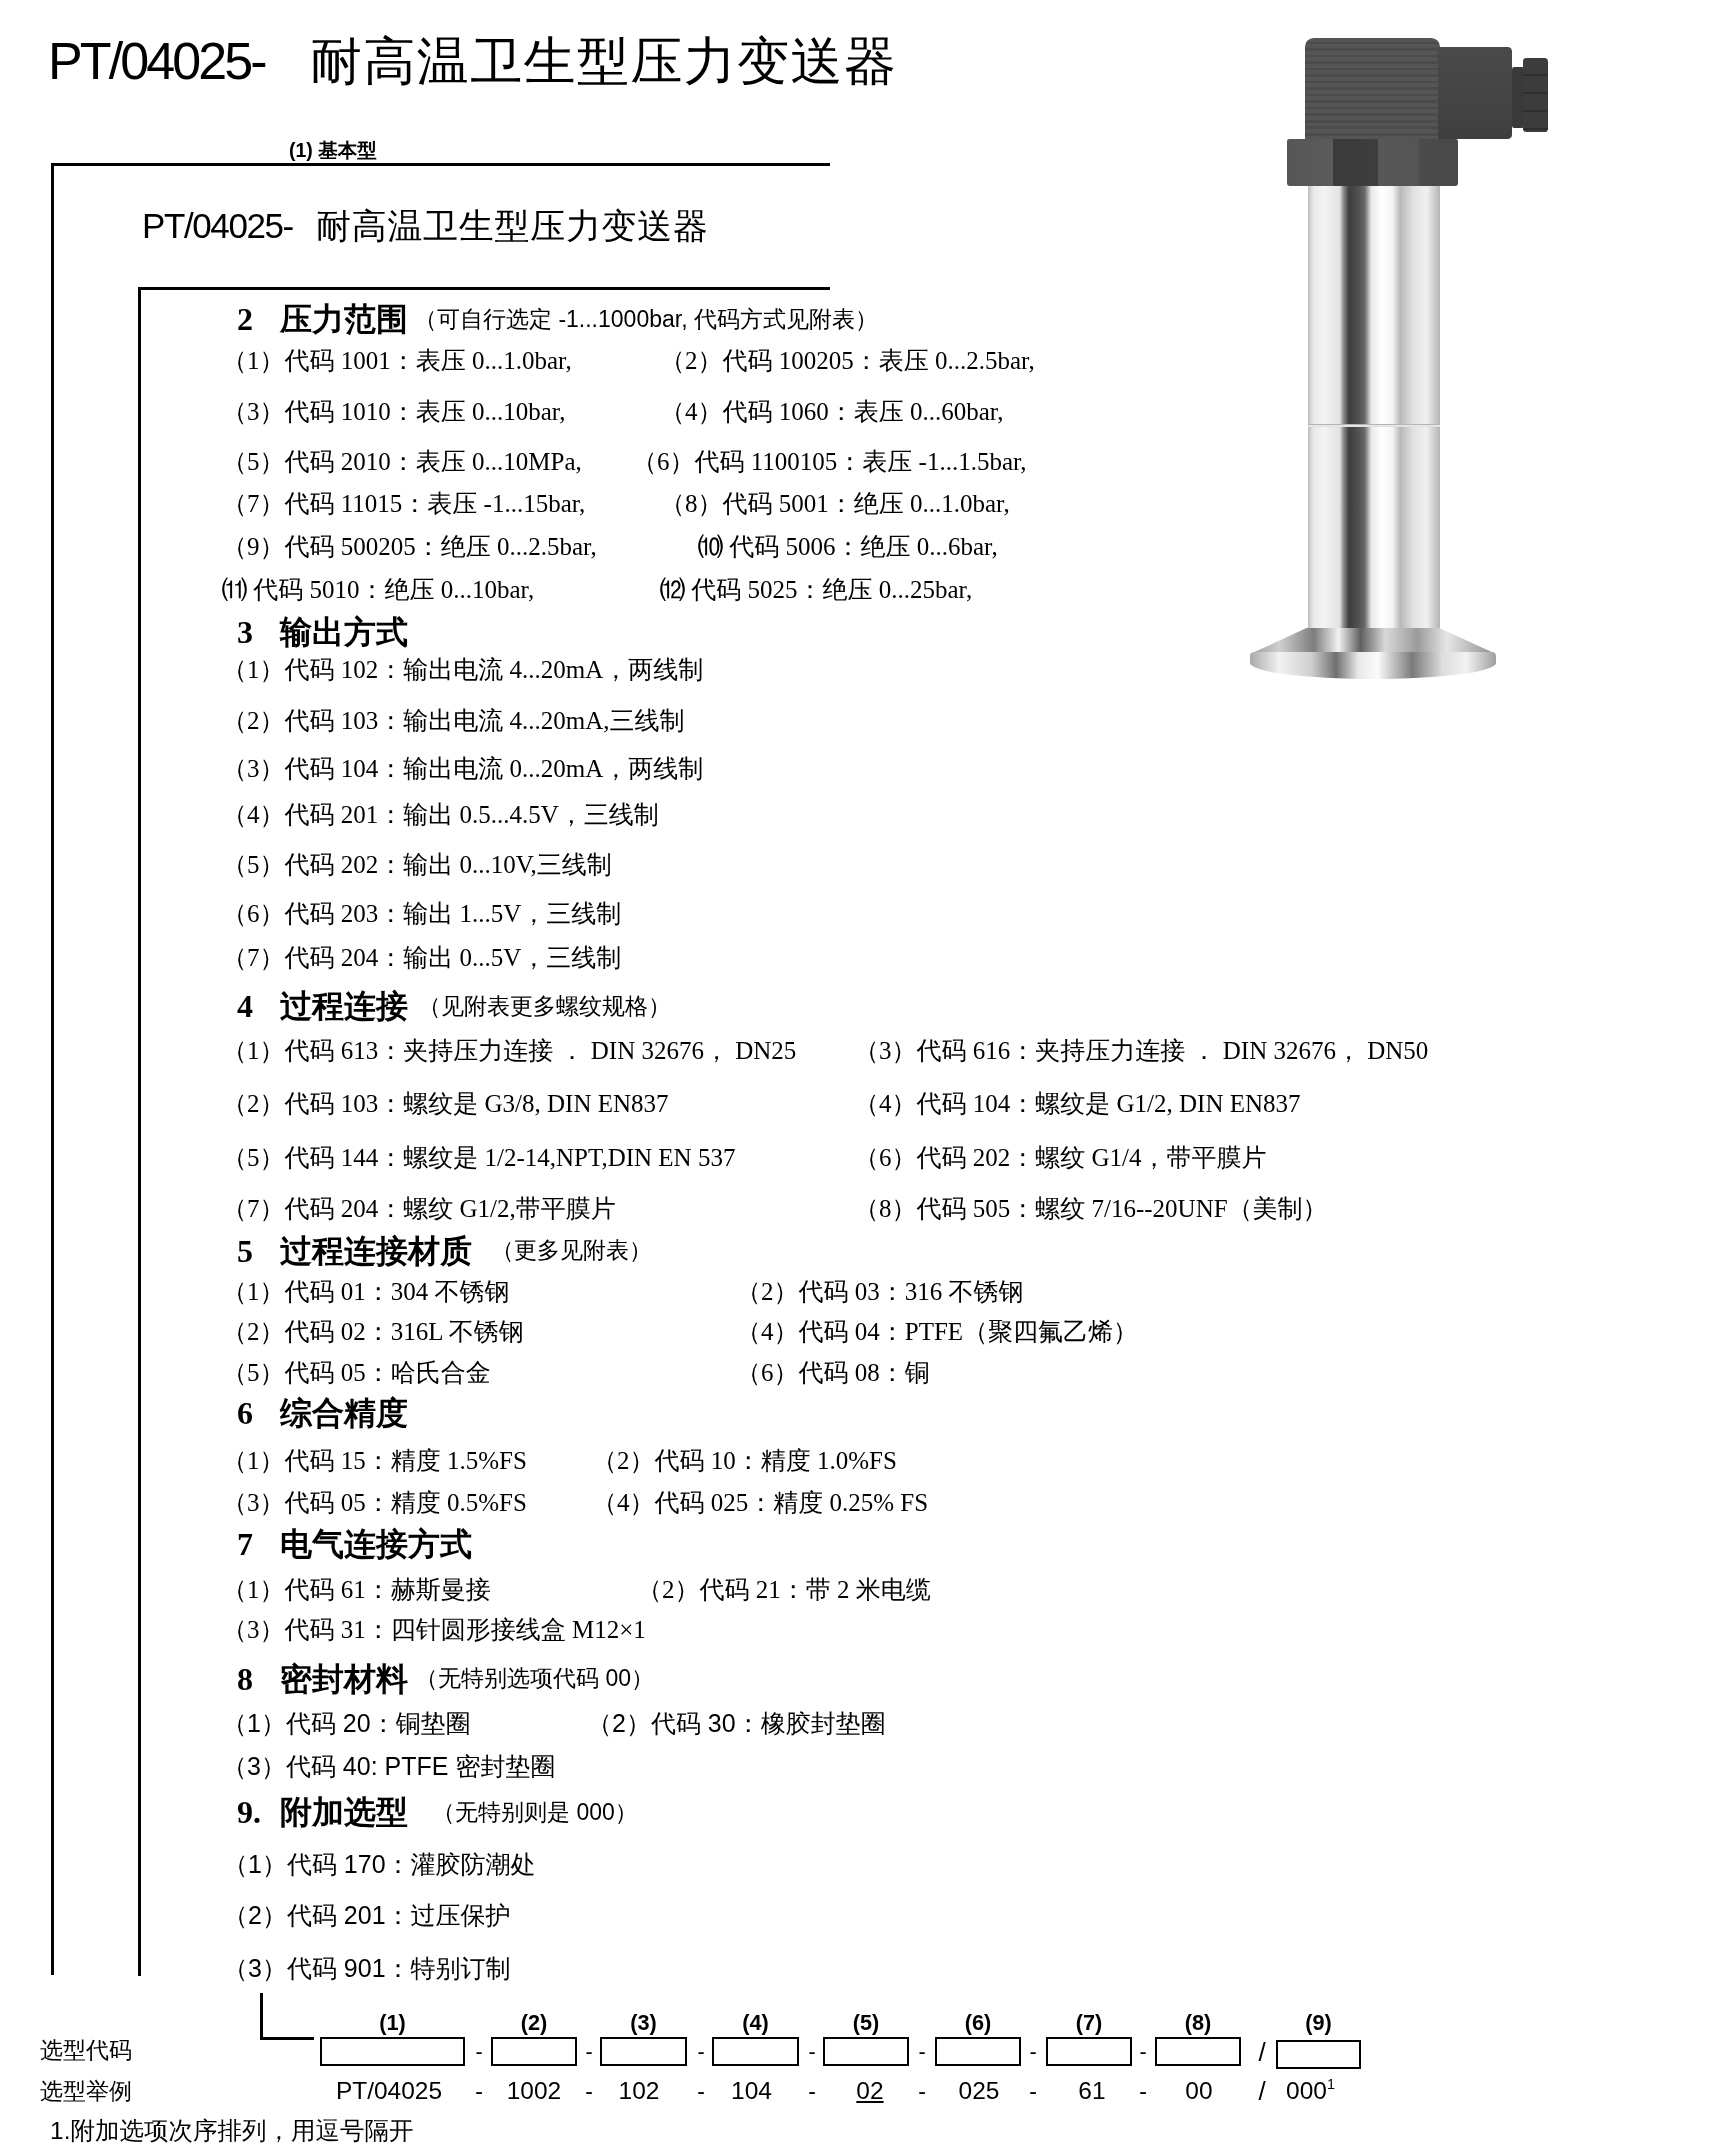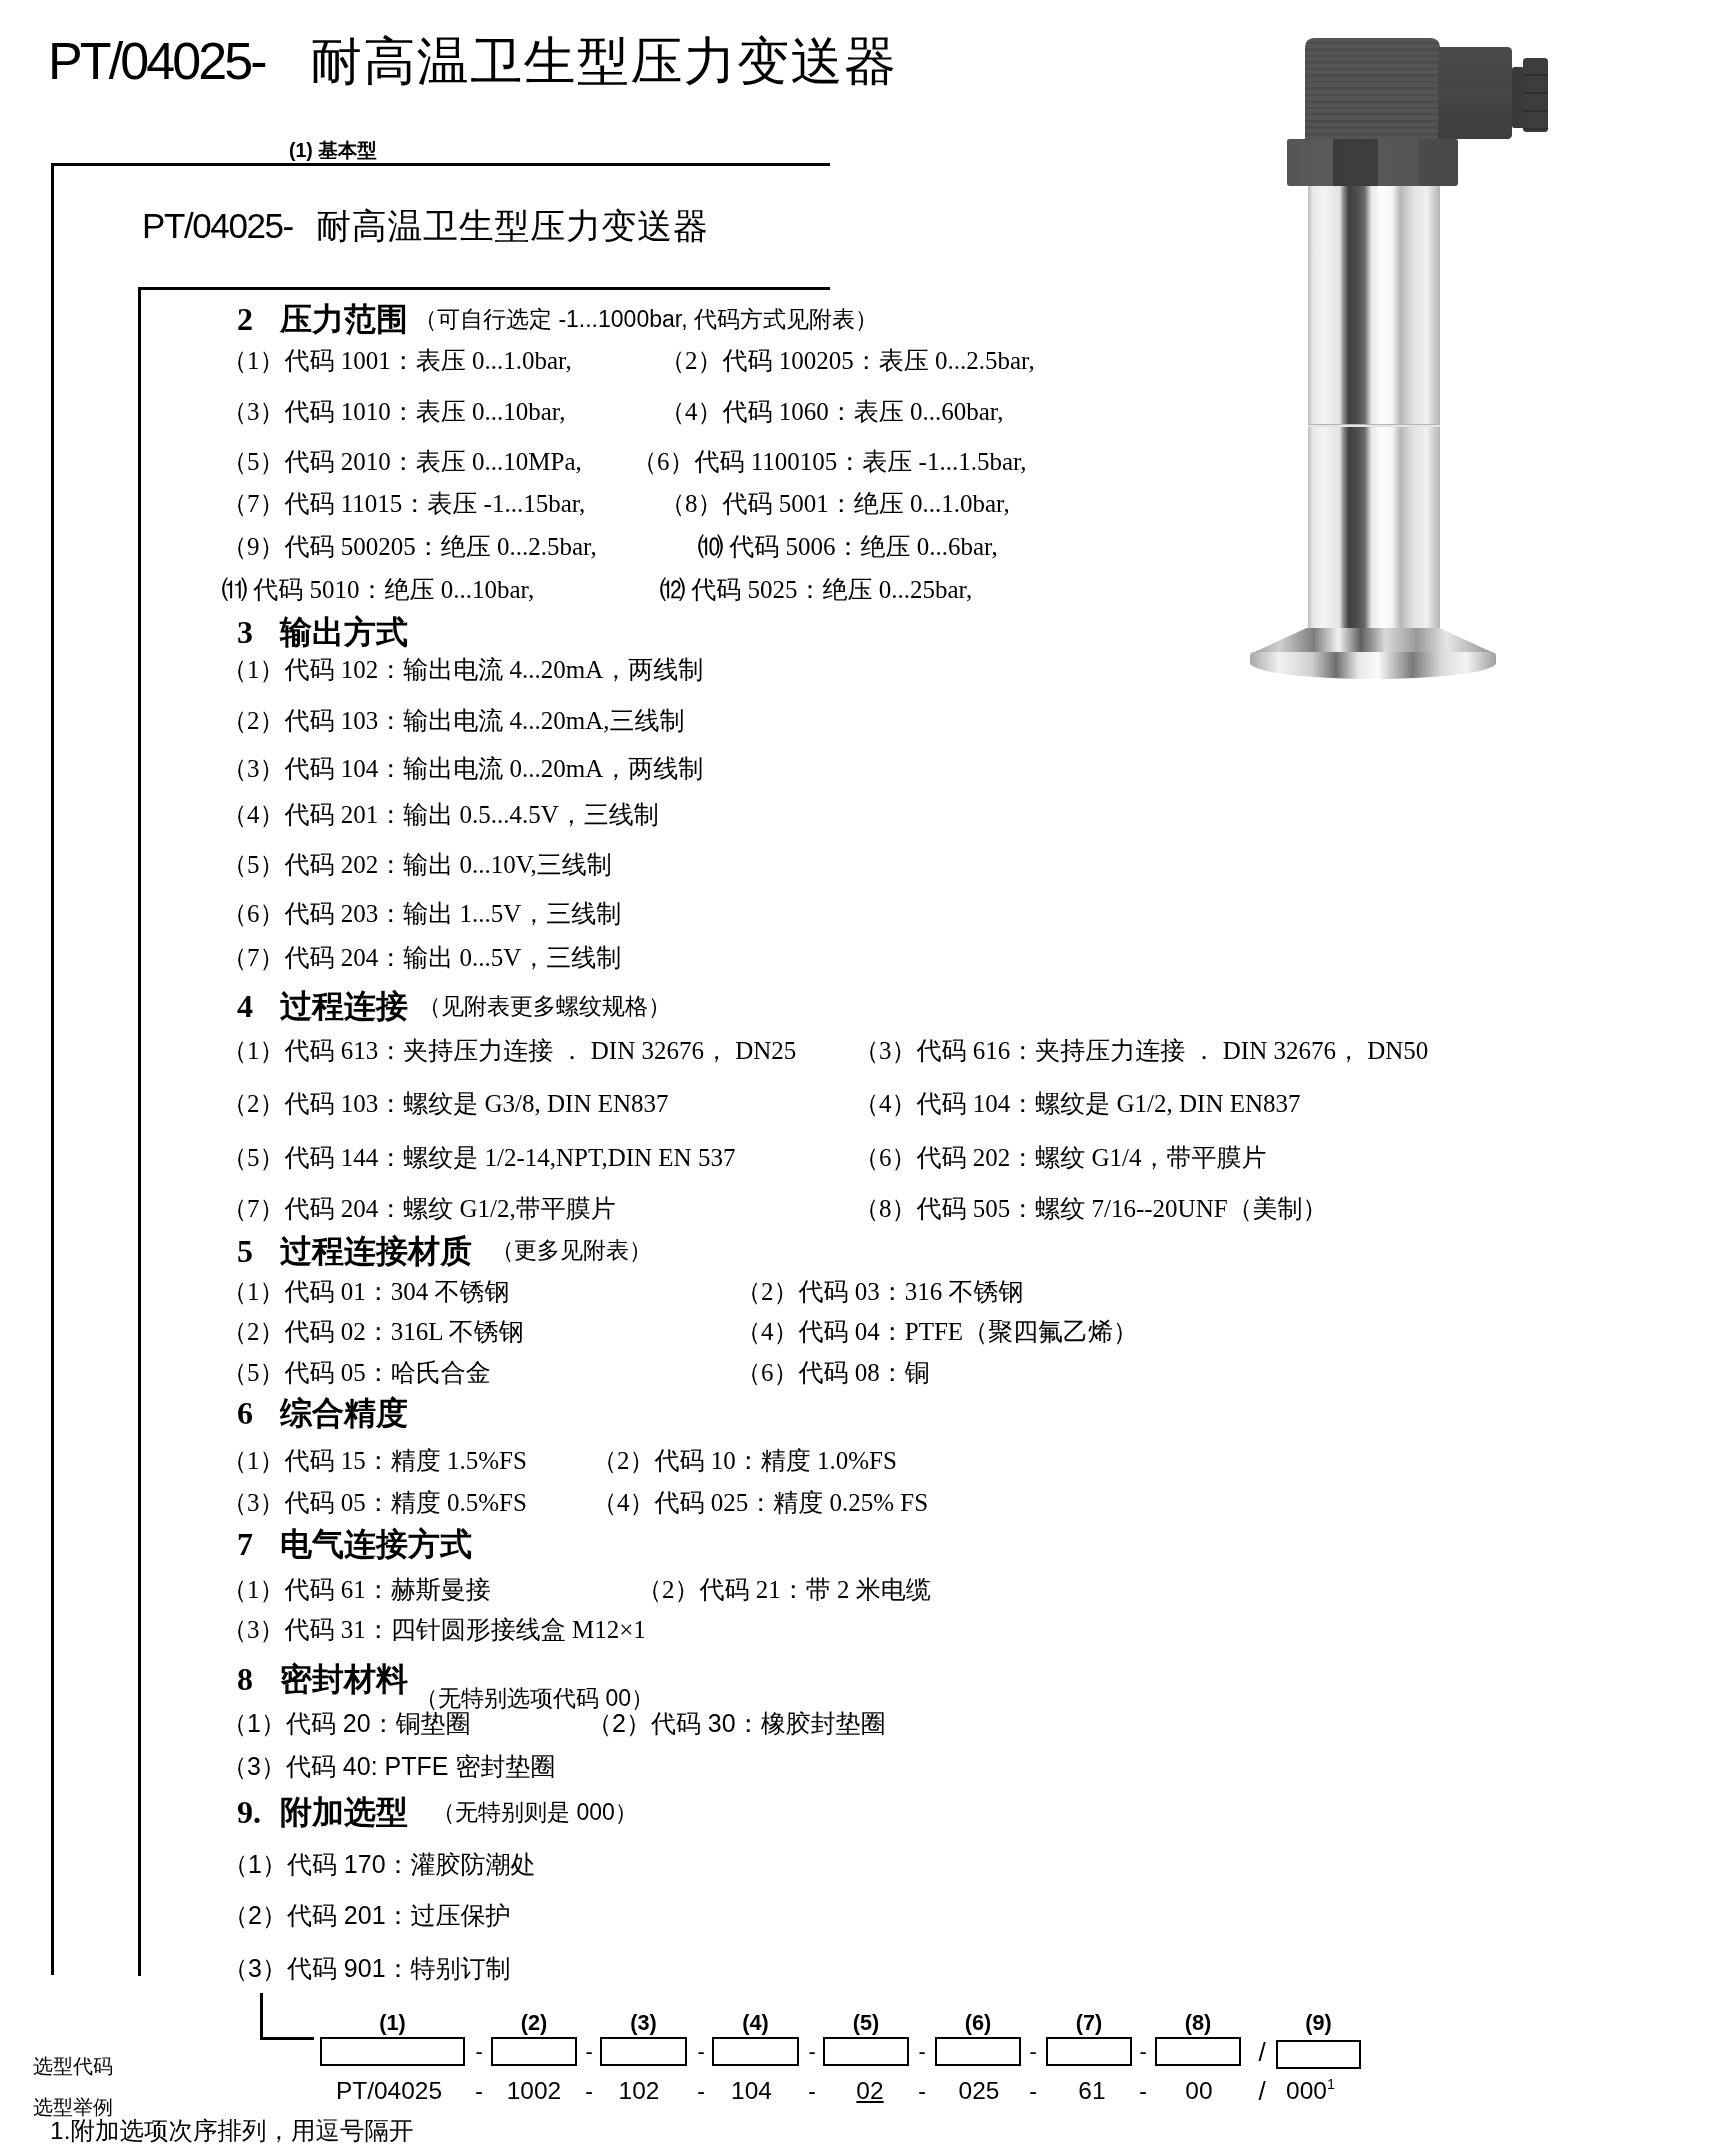--- a/index.html
+++ b/index.html
@@ -26,21 +26,21 @@
 
   
   .sec-num { font-family: "Liberation Serif", serif; font-weight: bold; font-size: 32px; line-height: 36px; left: 237px; }
   .sec-title { font-family: "Liberation Sans", "DejaVu Sans", sans-serif; font-weight: bold; font-size: 32px; line-height: 36px; left: 280px; }
   .sec-note { font-family: "Liberation Sans", "DejaVu Sans", sans-serif; font-size: 23px; line-height: 29px; }
   .row { font-size: 25px; line-height: 29px; }
   .serif { font-family: "Liberation Serif", "DejaVu Serif", serif; }
   .sans { font-family: "Liberation Sans", "DejaVu Sans", sans-serif; }
 
   
-  .sel-label { font-family: "Liberation Sans", "DejaVu Sans", sans-serif; font-size: 20px; line-height: 26px; left: 33px; margin-top: 16px; }
+  .sel-label { font-family: "Liberation Sans", "DejaVu Sans", sans-serif; font-size: 23px; line-height: 26px; left: 40px; }
   .slot-label { font-family: "Liberation Sans", "DejaVu Sans", sans-serif; font-weight: bold; font-size: 21.7px; line-height: 26px; top: 2010px; text-align: center; }
   .slot-box { position: absolute; top: 2037px; height: 29px; box-sizing: border-box; border: 2.9px solid #000000; background: #ffffff; }
   .sep { font-family: "Liberation Sans", "DejaVu Sans", sans-serif; font-size: 21.7px; line-height: 26px; width: 14.4px; text-align: center; }
   .sep-code { top: 2039px; }
   .sep-ex { top: 2078px; font-size: 23px; }
   .example { font-family: "Liberation Sans", "DejaVu Sans", sans-serif; font-size: 24.5px; line-height: 29px; top: 2076px; text-align: center; }
   .example sup { font-size: 14.4px; line-height: 0; vertical-align: 10px; }
   .footnote { font-family: "Liberation Sans", "DejaVu Sans", sans-serif; font-size: 24.5px; line-height: 27.4px; left: 50px; top: 2117px; }
 
   
@@ -168,21 +168,21 @@
     <div class="abs sec-num" style="top:1526px;">7</div>
     <div class="abs sec-title" style="top:1526px;">电气连接方式</div>
     <div class="abs row serif" style="left:222px;top:1575px;">（1）代码 61：赫斯曼接</div>
     <div class="abs row serif" style="left:637px;top:1575px;">（2）代码 21：带 2 米电缆</div>
     <div class="abs row serif" style="left:222px;top:1615px;">（3）代码 31：四针圆形接线盒 M12×1</div>
   </div>
 
   <div>
     <div class="abs sec-num" style="top:1661px;">8</div>
     <div class="abs sec-title" style="top:1661px;">密封材料</div>
-    <div class="abs sec-note" style="left:415px;top:1664px;margin-top:20px;">（无特别选项代码 00）</div>
+    <div class="abs sec-note" style="left:415px;top:1664px;">（无特别选项代码 00）</div>
     <div class="abs row sans" style="left:222px;top:1709px;">（1）代码 20：铜垫圈</div>
     <div class="abs row sans" style="left:587px;top:1709px;">（2）代码 30：橡胶封垫圈</div>
     <div class="abs row sans" style="left:222px;top:1752px;">（3）代码 40: PTFE 密封垫圈</div>
   </div>
 
   <div>
     <div class="abs sec-num" style="top:1794px;">9.</div>
     <div class="abs sec-title" style="top:1794px;">附加选型</div>
     <div class="abs sec-note" style="left:432px;top:1798px;">（无特别则是 000）</div>
     <div class="abs row sans" style="left:223px;top:1850px;">（1）代码 170：灌胶防潮处</div>

